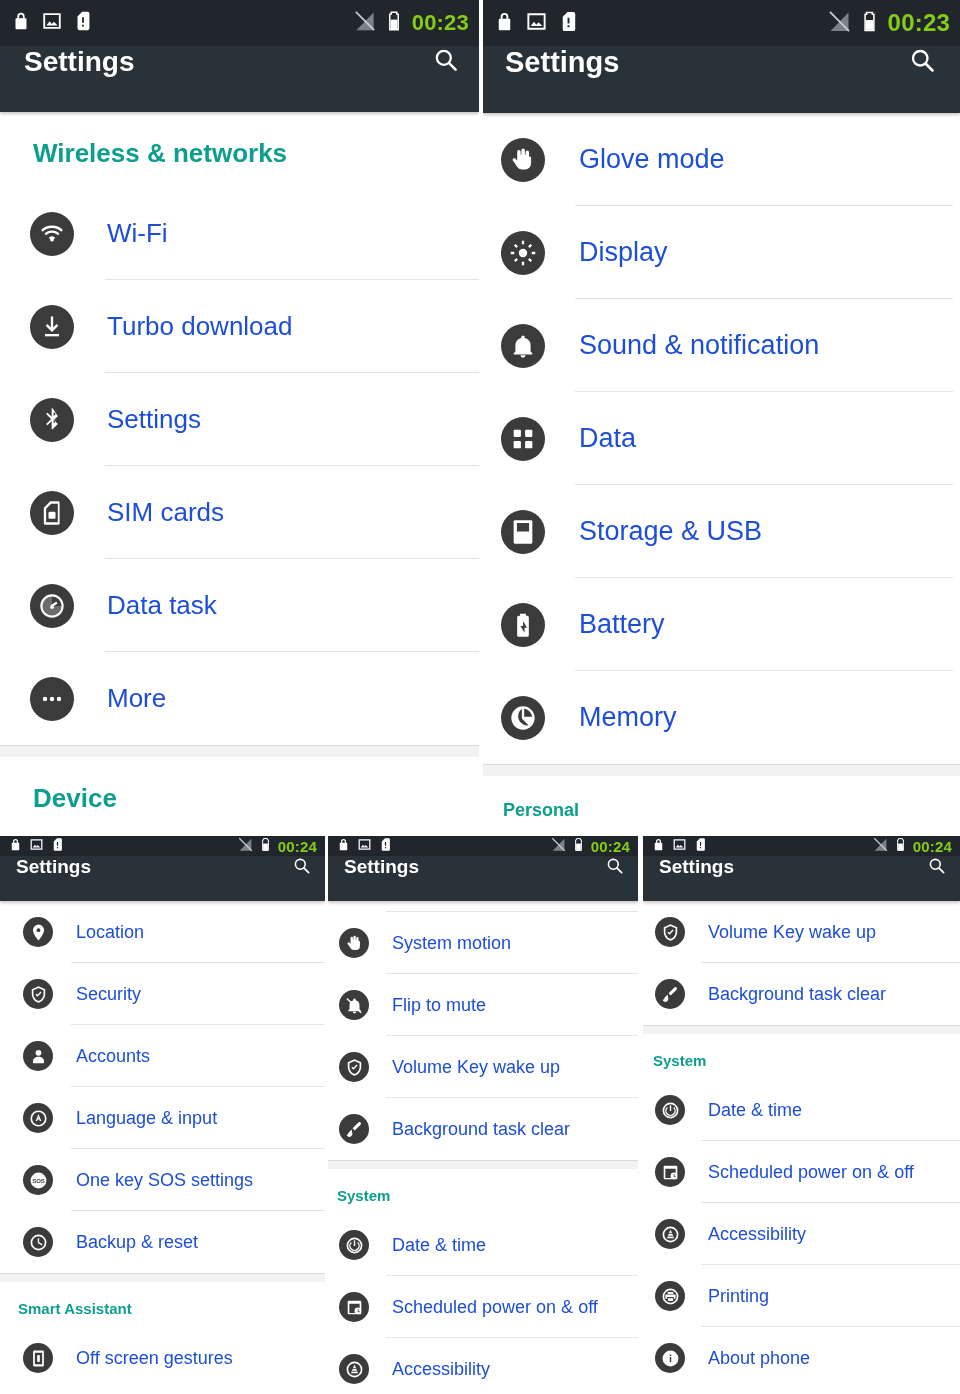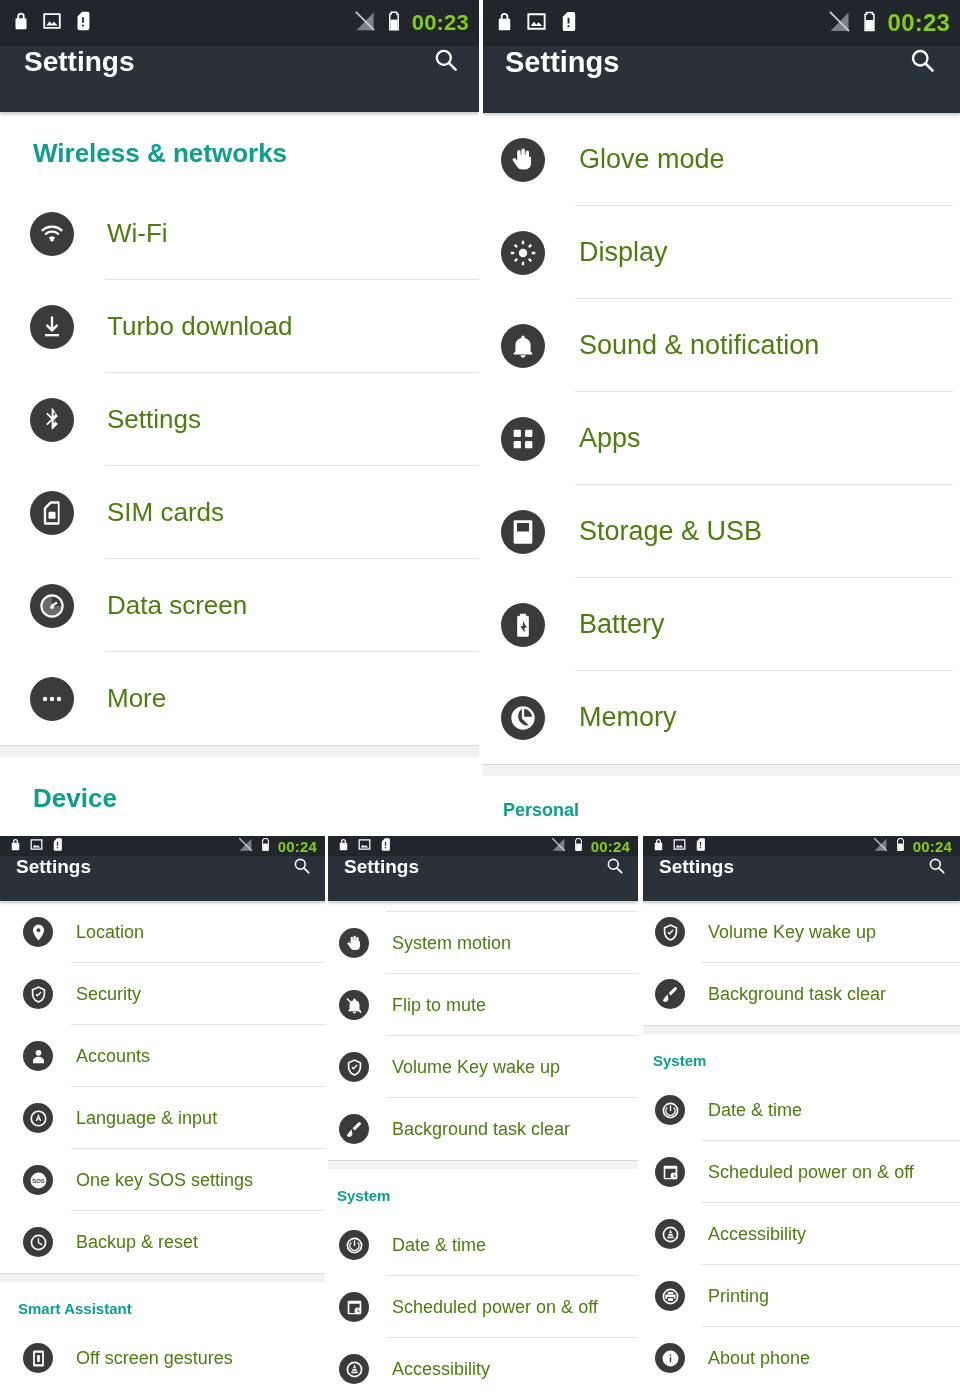--- a/index.html
+++ b/index.html
@@ -42,21 +42,21 @@
   .list { position: relative; width: 100%; }
   .row { display: flex; align-items: center; position: relative; }
   .row-icon {
     border-radius: 50%;
     background: #3b3b3b;
     display: flex; align-items: center; justify-content: center;
     flex: none;
     box-shadow: 0 0 0 1px rgba(255,255,255,0) ;
   }
   .row-icon svg { display:block; }
-  .row-label { color: #4d7c0f; white-space: nowrap; }
+  .row-label { color: #1d4ed8; white-space: nowrap; }
   .divider { background: #e4e4e4; position: absolute; right: 0; }
   .section-head { color: #0d9e8e; font-weight: bold; }
   .group-gap { background: #f2f2f2; width: 100%; box-shadow: inset 0 1px 0 #d9d9d9; }
 
   
   #p1 { left: 0px; top: 0px; width: 479px; height: 840px; }
   #p1 .statusbar { height: 46px; }
   #p1 .sb-time { font-size: 22px; }
   #p1 .actionbar { height: 66px; padding: 0 20px 0 24px; }
   #p1 .ab-title { font-size: 28px; }
@@ -191,21 +191,21 @@
         </div>
         <div class="row">
           <span class="row-icon">
             <svg viewBox="0 0 24 24" width="28" height="28" fill="#fff">
               <path d="M12 3a9 9 0 109 9h-9V3z" opacity=".25"></path>
               <path d="M12 2a10 10 0 1010 10A10 10 0 0012 2zm0 18.2A8.2 8.2 0 1120.2 12 8.2 8.2 0 0112 20.2z"></path>
               <path d="M15.6 8.2l-5 3.4 1.1 1.6 5-3.4z"></path>
               <circle cx="12" cy="13" r="1.5"></circle>
             </svg>
           </span>
-          <span class="row-label">Data screen</span>
+          <span class="row-label">Data task</span>
           <span class="divider"></span>
         </div>
         <div class="row">
           <span class="row-icon">
             <svg viewBox="0 0 24 24" width="28" height="28" fill="#fff">
               <circle cx="6" cy="12" r="1.9"></circle>
               <circle cx="12" cy="12" r="1.9"></circle>
               <circle cx="18" cy="12" r="1.9"></circle>
             </svg>
           </span>
@@ -281,21 +281,21 @@
         </div>
         <div class="row">
           <span class="row-icon">
             <svg viewBox="0 0 24 24" width="28" height="28" fill="#fff">
               <rect x="4" y="4" width="6.2" height="6.2" rx="1"></rect>
               <rect x="13.8" y="4" width="6.2" height="6.2" rx="1"></rect>
               <rect x="4" y="13.8" width="6.2" height="6.2" rx="1"></rect>
               <rect x="13.8" y="13.8" width="6.2" height="6.2" rx="1"></rect>
             </svg>
           </span>
-          <span class="row-label">Apps</span>
+          <span class="row-label">Data</span>
           <span class="divider"></span>
         </div>
         <div class="row">
           <span class="row-icon">
             <svg viewBox="0 0 24 24" width="28" height="28" fill="#fff">
               <path d="M5 2h14a1 1 0 011 1v18a1 1 0 01-1 1H5a1 1 0 01-1-1V3a1 1 0 011-1zm1.8 2.2v7.3h10.4V4.2zM8.5 14.2h7v1.8h-7z"></path>
             </svg>
           </span>
           <span class="row-label">Storage &amp; USB</span>
           <span class="divider"></span>

